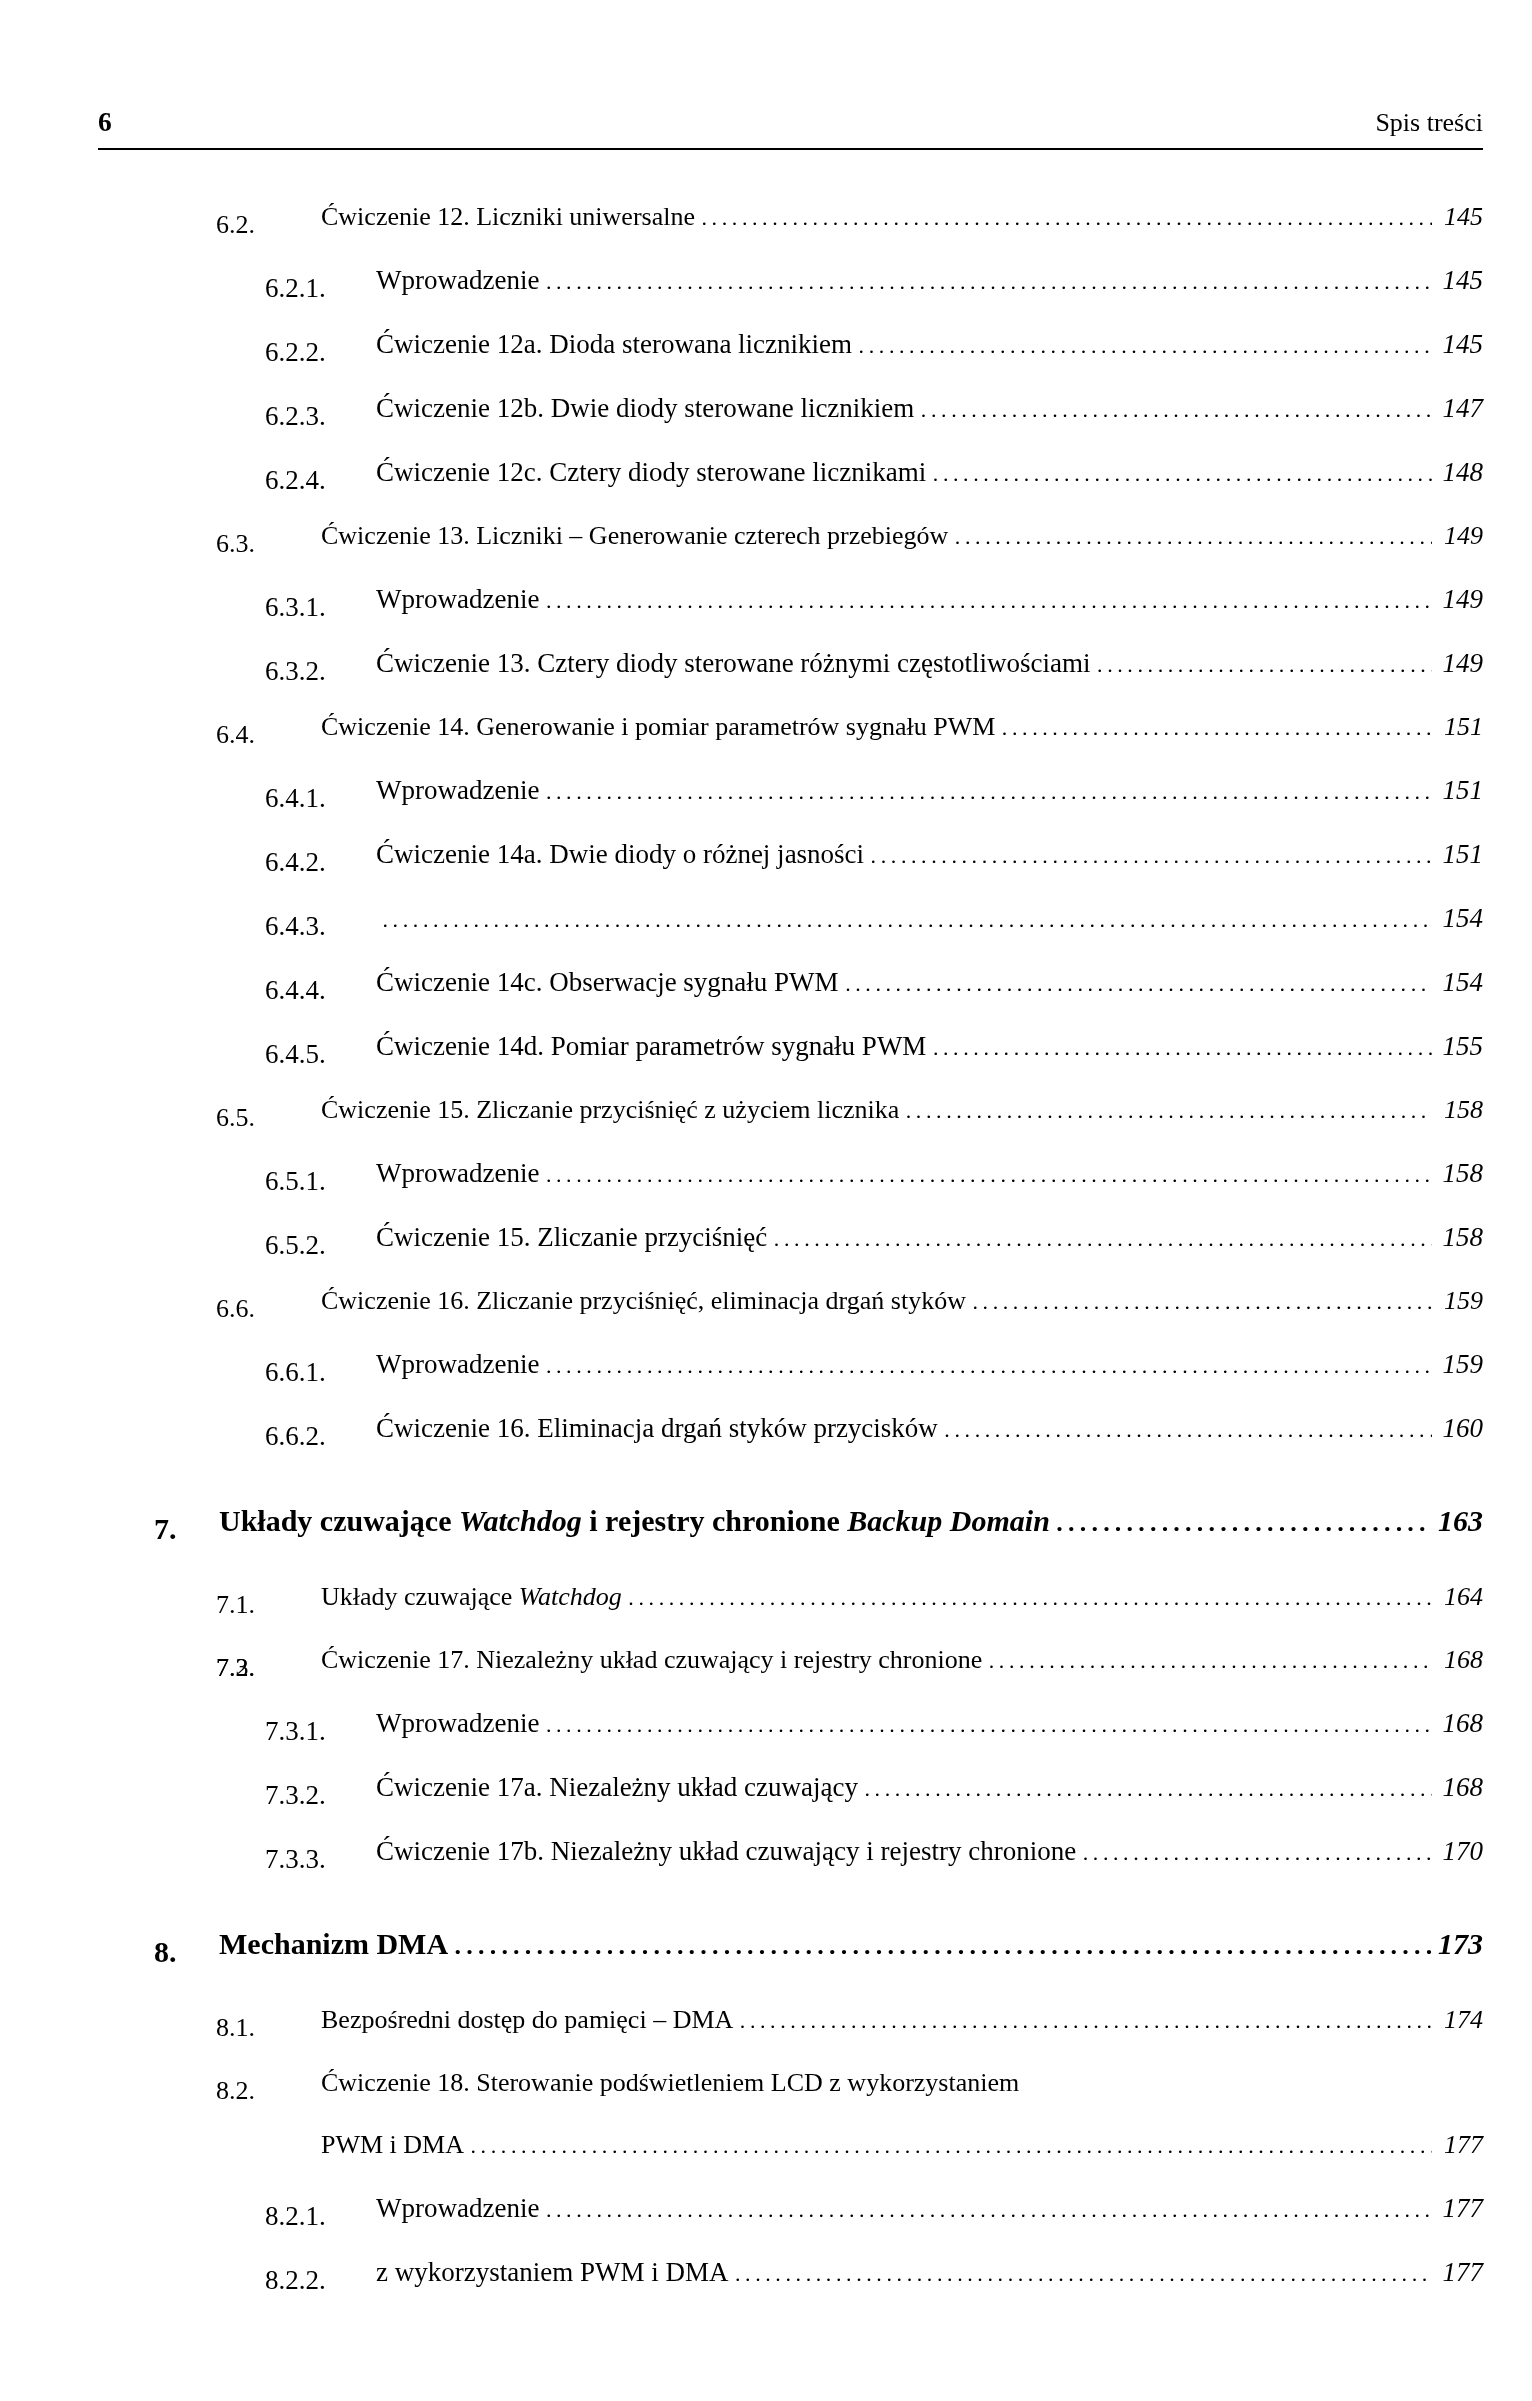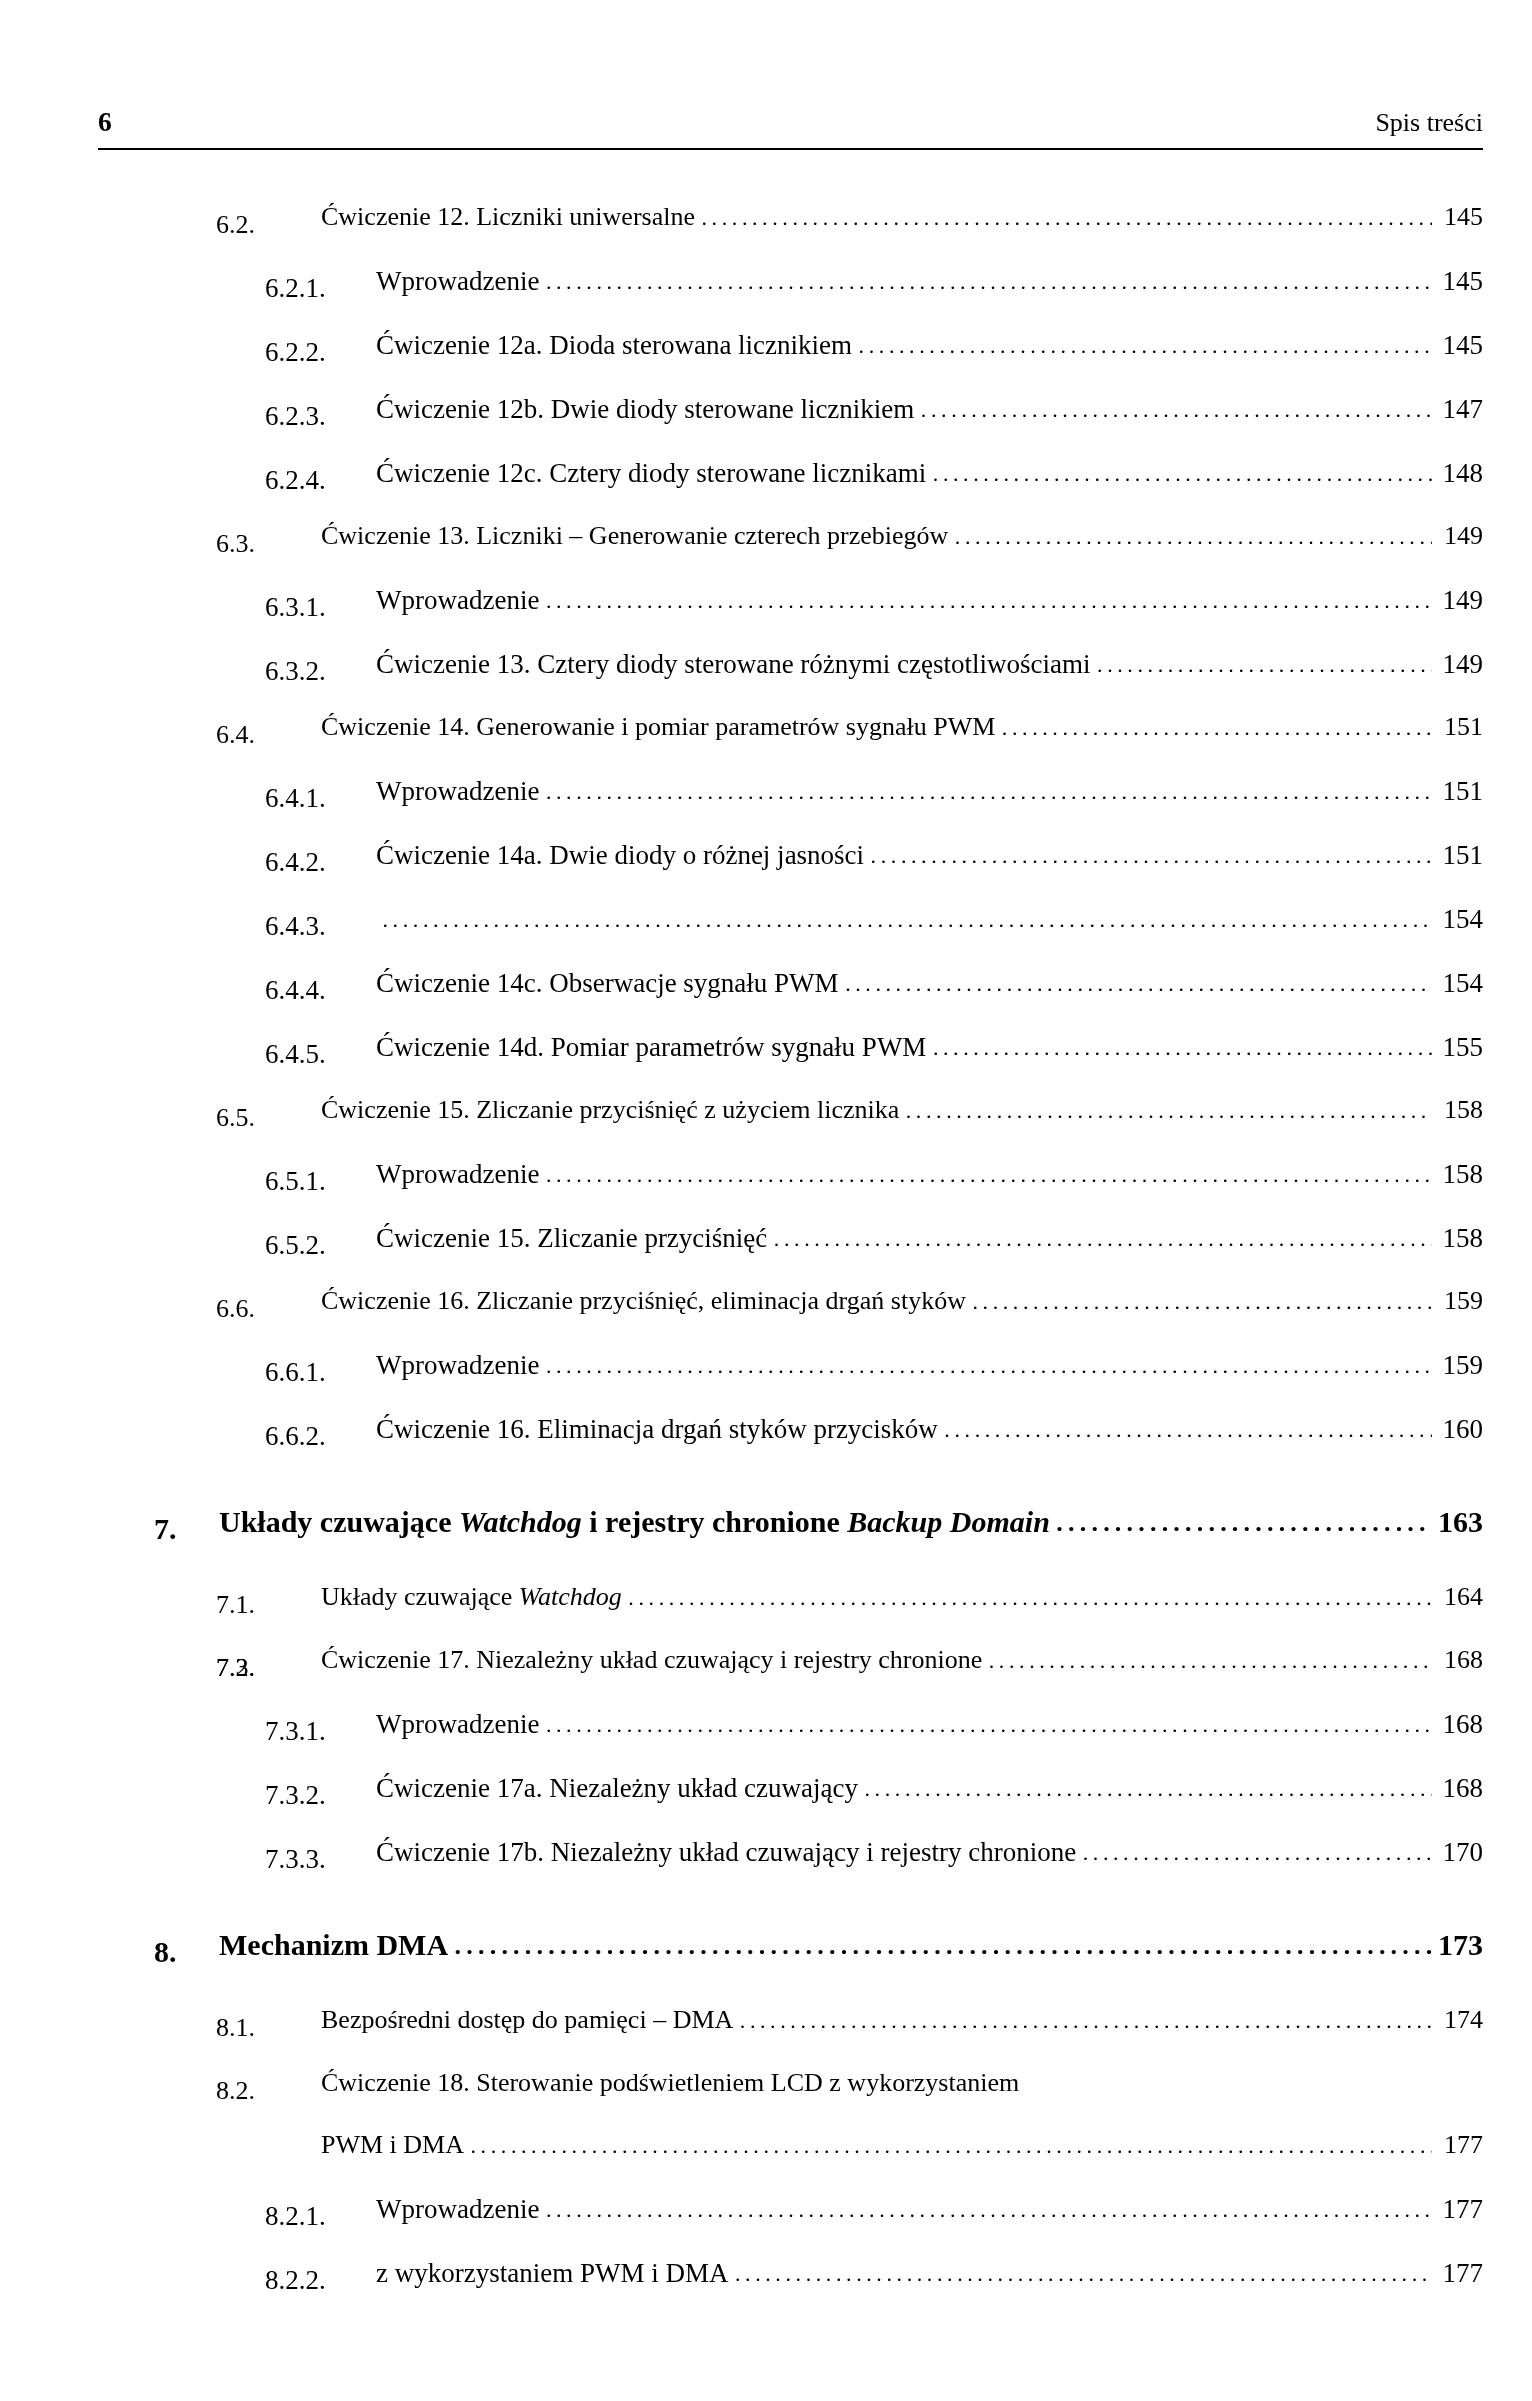--- a/index.html
+++ b/index.html
@@ -43,21 +43,21 @@
     font-size: 25px;
   }
   .entry .num {
     position: absolute;
     top: 8px;
     line-height: 62px;
     white-space: nowrap;
   }
   .line {
     display: flex;
-    align-items: center;
+    align-items: flex-start;
     line-height: 62px;
     white-space: nowrap;
   }
   .txt { flex: 0 1 auto; }
   .it  { font-style: italic; }
   .leader {
     flex: 1 1 auto;
     overflow: hidden;
     white-space: nowrap;
     margin: 0 3.9px 0 6.5px;
@@ -65,20 +65,21 @@
   }
   .leader::after {
     content: "........................................................................................................................................................................................";
     letter-spacing: 4.6px;
     font-size: 22px;
   }
   .pagenum {
     flex: 0 0 auto;
     min-width: 47px;
     text-align: right;
+    font-style: italic;
   }
   
   .level-1 { padding-left: 121px; font-weight: 700; font-size: 30px; margin-top: 27.5px; margin-bottom: 10.5px; }
   .level-1 .num { left: 56px; }
   .level-1 .line, .level-1 .num { line-height: 65px; }
   .level-1 .leader::after { font-size: 26px; letter-spacing: 5.2px; }
 
   .level-2 { padding-left: 223px; font-size: 26px; }
   .level-2 .num { left: 118px; }
 

